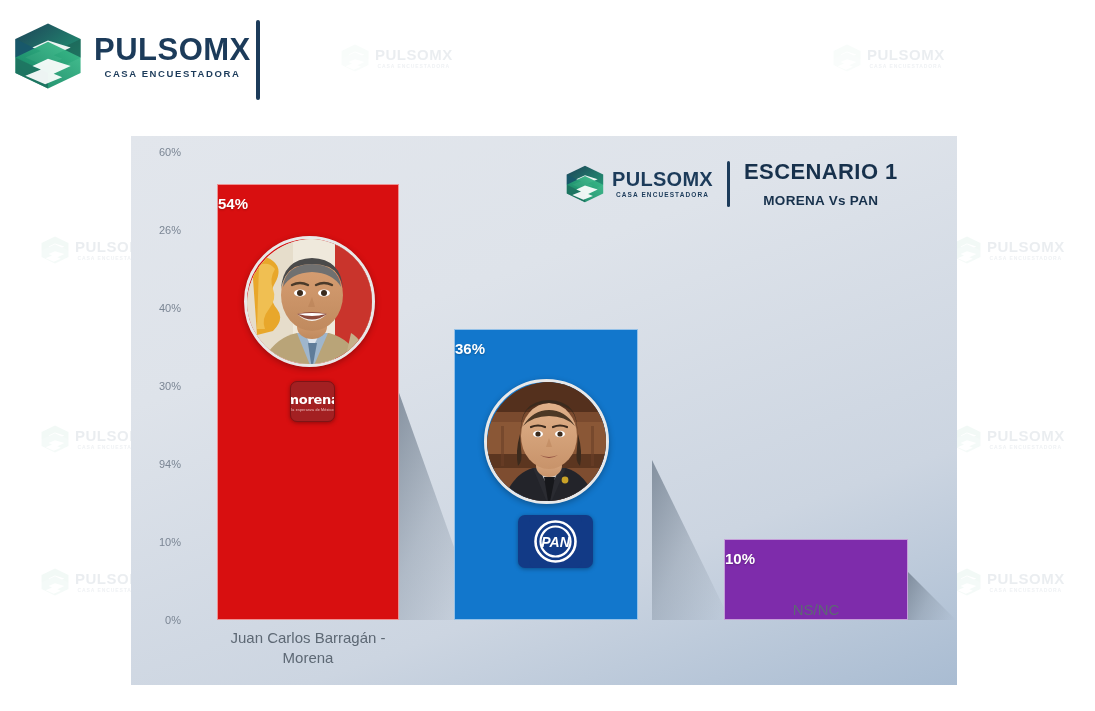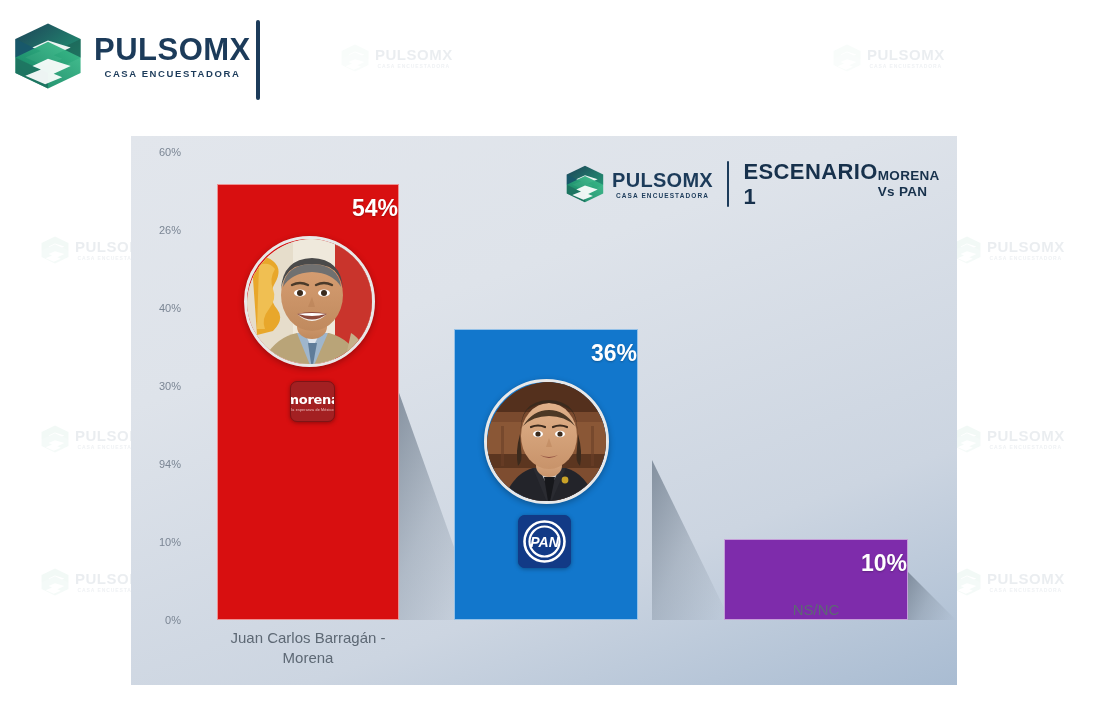--- a/index.html
+++ b/index.html
@@ -51,42 +51,42 @@
   .panel-head {
     position:absolute; left:434px; top:23px;
     display:flex; align-items:center; gap:14px;
   }
   .ph-brand { display:flex; align-items:center; gap:7px; }
   .ph-mark { width:40px; height:38px; flex:none; }
   .ph-text { display:flex; flex-direction:column; line-height:1; }
   .ph-name { font-size:20px; font-weight:bold; color:#1c3b5a; letter-spacing:.3px; }
   .ph-sub { font-size:6.5px; font-weight:bold; color:#1c3b5a; letter-spacing:1.1px; margin-top:3px; text-align:center; }
   .ph-div { width:3px; height:46px; background:#1c3b5a; border-radius:2px; }
-  .ph-scen { display:flex; line-height:1.15; }
+  .ph-scen { display:flex; flex-direction:column; align-items:center; line-height:1.15; }
   .ph-scen-1 { font-size:22px; font-weight:bold; color:#17314c; letter-spacing:.4px; }
   .ph-scen-2 { font-size:13.5px; font-weight:bold; color:#17314c; letter-spacing:.3px; margin-top:9px; }
 
   
   .ytick {
     position:absolute; left:6px; width:44px; text-align:right;
     font-size:11px; color:#7b8694; transform:translateY(-50%);
   }
   .plot {
     position:absolute; left:34px; top:8px; right:0; bottom:65px;
   }
 
   
   .bar {
     position:absolute; bottom:0;
     border:1px solid rgba(255,255,255,.55);
   }
   .bar .val {
     position:absolute; left:0; right:0; top:10px;
-    text-align:right; font-size:23px; font-weight:bold;
-    color:#ffffff; text-shadow:0 1px 2px rgba(0,0,0,.25);padding-left:11px;
+    text-align:left; font-size:15px; font-weight:bold;
+    color:#ffffff; text-shadow:0 1px 2px rgba(0,0,0,.25);
   }
   .bar-shadow {
     position:absolute; bottom:0;
     background:linear-gradient(115deg, rgba(110,124,140,.78) 0%, rgba(130,144,160,.42) 48%, rgba(160,174,190,0) 100%);
     clip-path:polygon(0 0, 100% 100%, 0 100%);
     pointer-events:none;
   }
 
   
   .photo {
@@ -395,21 +395,21 @@
             <circle cx="73" cy="52" r="2.6" fill="#3a2a1c"></circle>
             <path d="M44 45 Q51 42 58 45" stroke="#3b2a1d" stroke-width="2.2" fill="none" stroke-linecap="round"></path>
             <path d="M66 45 Q73 42 80 45" stroke="#3b2a1d" stroke-width="2.2" fill="none" stroke-linecap="round"></path>
             <path d="M62 56 L59 65 L65 65 Z" fill="#b98257" opacity=".5"></path>
             <path d="M53 73 Q62 79 71 73 Q62 77 53 73 Z" fill="#8d4b3c"></path>
             <circle cx="78" cy="98" r="3.4" fill="#c9a227"></circle>
           </g>
         </svg>
       </div>
 
-      <div class="badge badge-pan" style="left:63px; top:185px; width:53px; height:53px;">
+      <div class="badge badge-pan" style="left:63px; top:185px; width:75px; height:53px;">
         <svg width="53" height="53" viewBox="0 0 53 53">
           <rect width="53" height="53" rx="7" fill="#123a86"></rect>
           <circle cx="26.5" cy="26.5" r="20" fill="none" stroke="#ffffff" stroke-width="2.6"></circle>
           <circle cx="26.5" cy="26.5" r="15" fill="none" stroke="#ffffff" stroke-width="2.2"></circle>
           <text x="26.5" y="32" text-anchor="middle" font-family="Liberation Sans, sans-serif" font-size="14" font-weight="bold" font-style="italic" fill="#ffffff">PAN</text>
         </svg>
       </div>
     </div>
 
     <div class="bar-shadow" style="left:777px; width:48px; height:48px;"></div>

